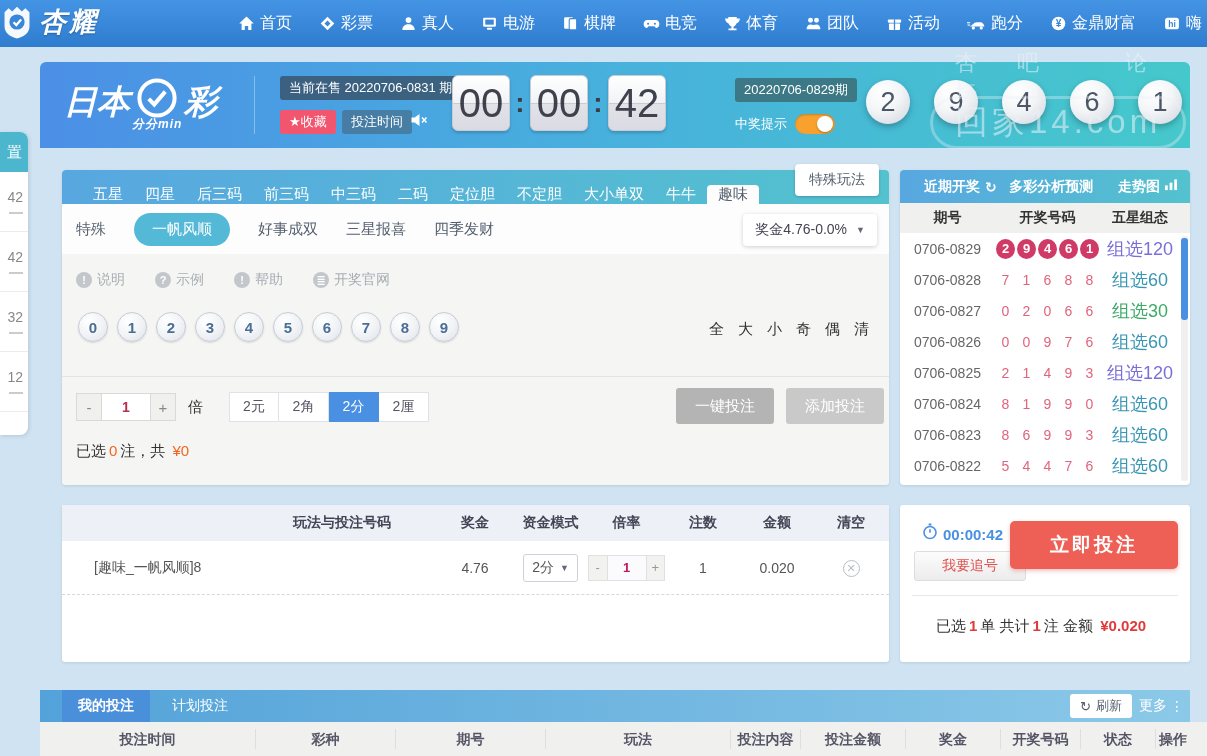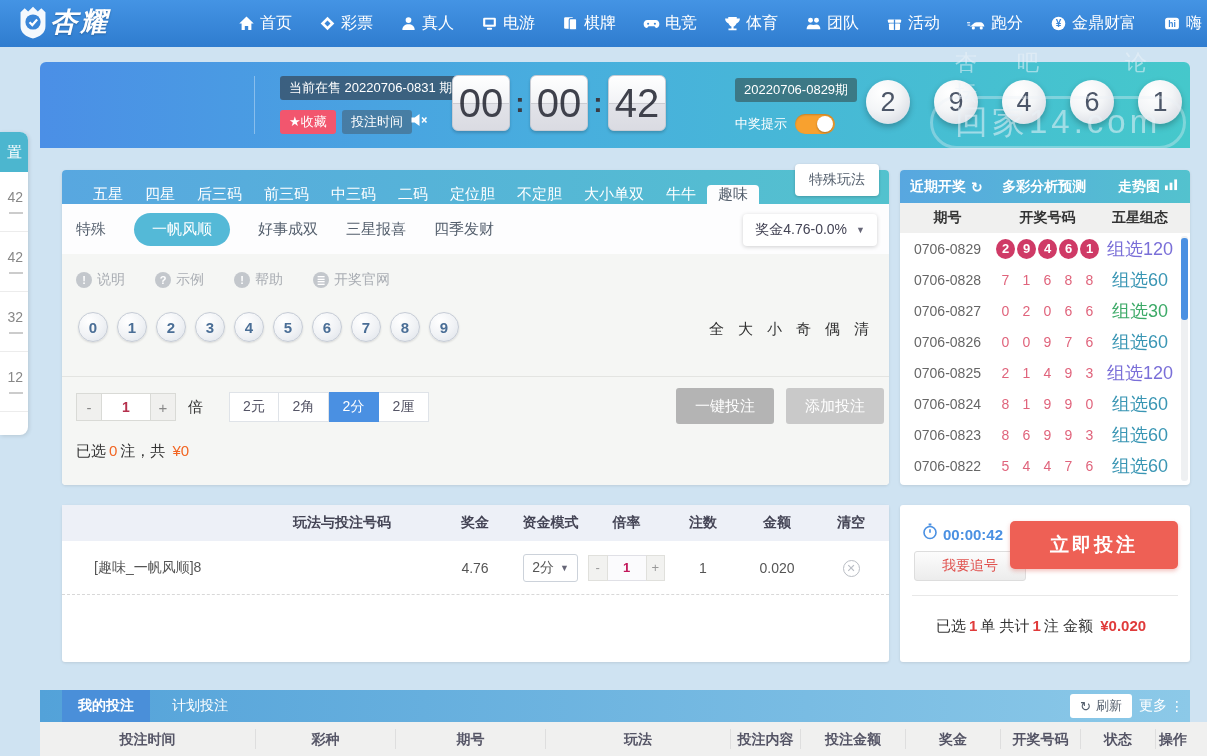--- a/index.html
+++ b/index.html
@@ -3,21 +3,21 @@
 <meta charset="utf-8">
 <style>
   * { margin:0; padding:0; box-sizing:border-box; }
   html,body { width:1207px; height:756px; }
   body { position:relative; background:#cfe3f2; overflow:hidden;
          font-family:"Liberation Sans","DejaVu Sans",sans-serif; }
 
   
   .topnav { position:absolute; top:0; left:0; width:1207px; height:47px;
             background:linear-gradient(180deg,#4494e4,#2f7ccf); color:#fff; z-index:20; }
-  .brand { position:absolute; left:16px; top:4px; display:flex; align-items:flex-end; }
+  .brand { position:absolute; left:0; top:4px; display:flex; align-items:flex-end; gap:5px; }
   .brand-name { font-size:27px; font-weight:bold; letter-spacing:3px;
                 text-shadow:0 1px 2px rgba(0,0,0,.25); font-style:italic; }
   .nav-items { position:absolute; left:238px; top:0; height:47px; display:flex;
                align-items:center; gap:27px; white-space:nowrap; }
   .nav-item { display:flex; align-items:center; gap:5px; font-size:16px; cursor:pointer; }
   .nav-ico { display:flex; align-items:center; }
 
   
   .edge-panel { position:absolute; left:0; top:132px; width:28px; height:303px;
                 background:#fff; border-radius:0 8px 8px 0; box-shadow:1px 1px 4px rgba(0,0,0,.12); z-index:15; }
@@ -112,21 +112,21 @@
   .btn-onekey { left:614px; background:#b4b4b4; }
   .btn-addbet { left:724px; background:#c9c9c9; }
   .sel-line { position:absolute; top:188px; left:14px; font-size:15px; color:#333; }
   .sel-line .o { color:#f26522; padding:0 3px; }
 
   
   .panel-right { position:absolute; left:900px; top:170px; width:290px; height:315px; background:#fff;
                  border-radius:4px; box-shadow:0 1px 3px rgba(0,0,0,.10); overflow:hidden; z-index:10; }
   .pr-header { height:33px; background:linear-gradient(90deg,#58a7e0,#53c2ce); color:#fff; display:flex;
                align-items:center; font-size:14px; }
-  .pr-tab1 { margin-left:10px; font-weight:bold; display:flex; gap:5px; align-items:center; cursor:pointer;text-align:right; }
+  .pr-tab1 { margin-left:24px; font-weight:bold; display:flex; gap:5px; align-items:center; cursor:pointer;text-align:right; }
   .pr-tab2 { flex:1; text-align:center; font-weight:bold; cursor:pointer; }
   .pr-tab3 { margin-right:12px; font-weight:bold; display:flex; gap:4px; align-items:flex-start; cursor:pointer;margin-left:12px; }
   .pr-cols { height:30px; background:#f0f0ef; display:flex; align-items:center; font-size:14px; font-weight:bold; color:#333; }
   .pc1 { width:95px; text-align:center; } .pc2 { width:105px; text-align:center; } .pc3 { width:80px; text-align:center; }
   .pr-row { height:31px; display:flex; align-items:center; }
   .pr-period { width:95px; text-align:center; color:#666; font-size:14px; }
   .pr-nums { width:105px; display:flex; justify-content:center; }
   .pr-nums span { width:21px; text-align:center; color:#e0647c; font-size:14px; }
   .pr-row.hot .pr-nums span { width:20px; height:20px; margin:0 1px; background:#cf3a66; color:#fff;
                               border-radius:50%; line-height:20px; font-size:13px; font-weight:bold; }
@@ -339,20 +339,33 @@
   <div class="edge-item">
     <span class="n">12</span>
     <span class="dash"></span>
   </div>
 </div>
 
 <div class="wm wm1">杏吧 论坛</div>
 <div class="wm wm2">回家14.com</div>
 
 <div class="banner">
+  <div class="jp-logo">
+    <span class="t">日本</span>
+    <span class="logo-clock">
+      <span>
+        <svg width="46" height="44" viewBox="0 0 24 24" fill="none">
+          <circle cx="12" cy="12" r="9.6" stroke="#fff" stroke-width="2.2"></circle>
+          <path d="M7.5 12.5 l3 3 6-7" stroke="#fff" stroke-width="2.2"></path>
+        </svg>
+      </span>
+      <span class="logo-sub">分分min</span>
+    </span>
+    <span class="t">彩</span>
+  </div>
   <div class="banner-div"></div>
 
   <div class="badge b-sale">当前在售 20220706-0831 期</div>
   <div class="badge b-fav">
     <span>★</span><span>收藏</span>
   </div>
   <div class="badge b-time">投注时间</div>
   <div class="mute">
     <svg width="18" height="16" viewBox="0 0 18 16" fill="#fff">
       <path d="M1.5 5.5 h3.2 L9.5 2 v12 L4.7 10.5 H1.5 Z"></path>

